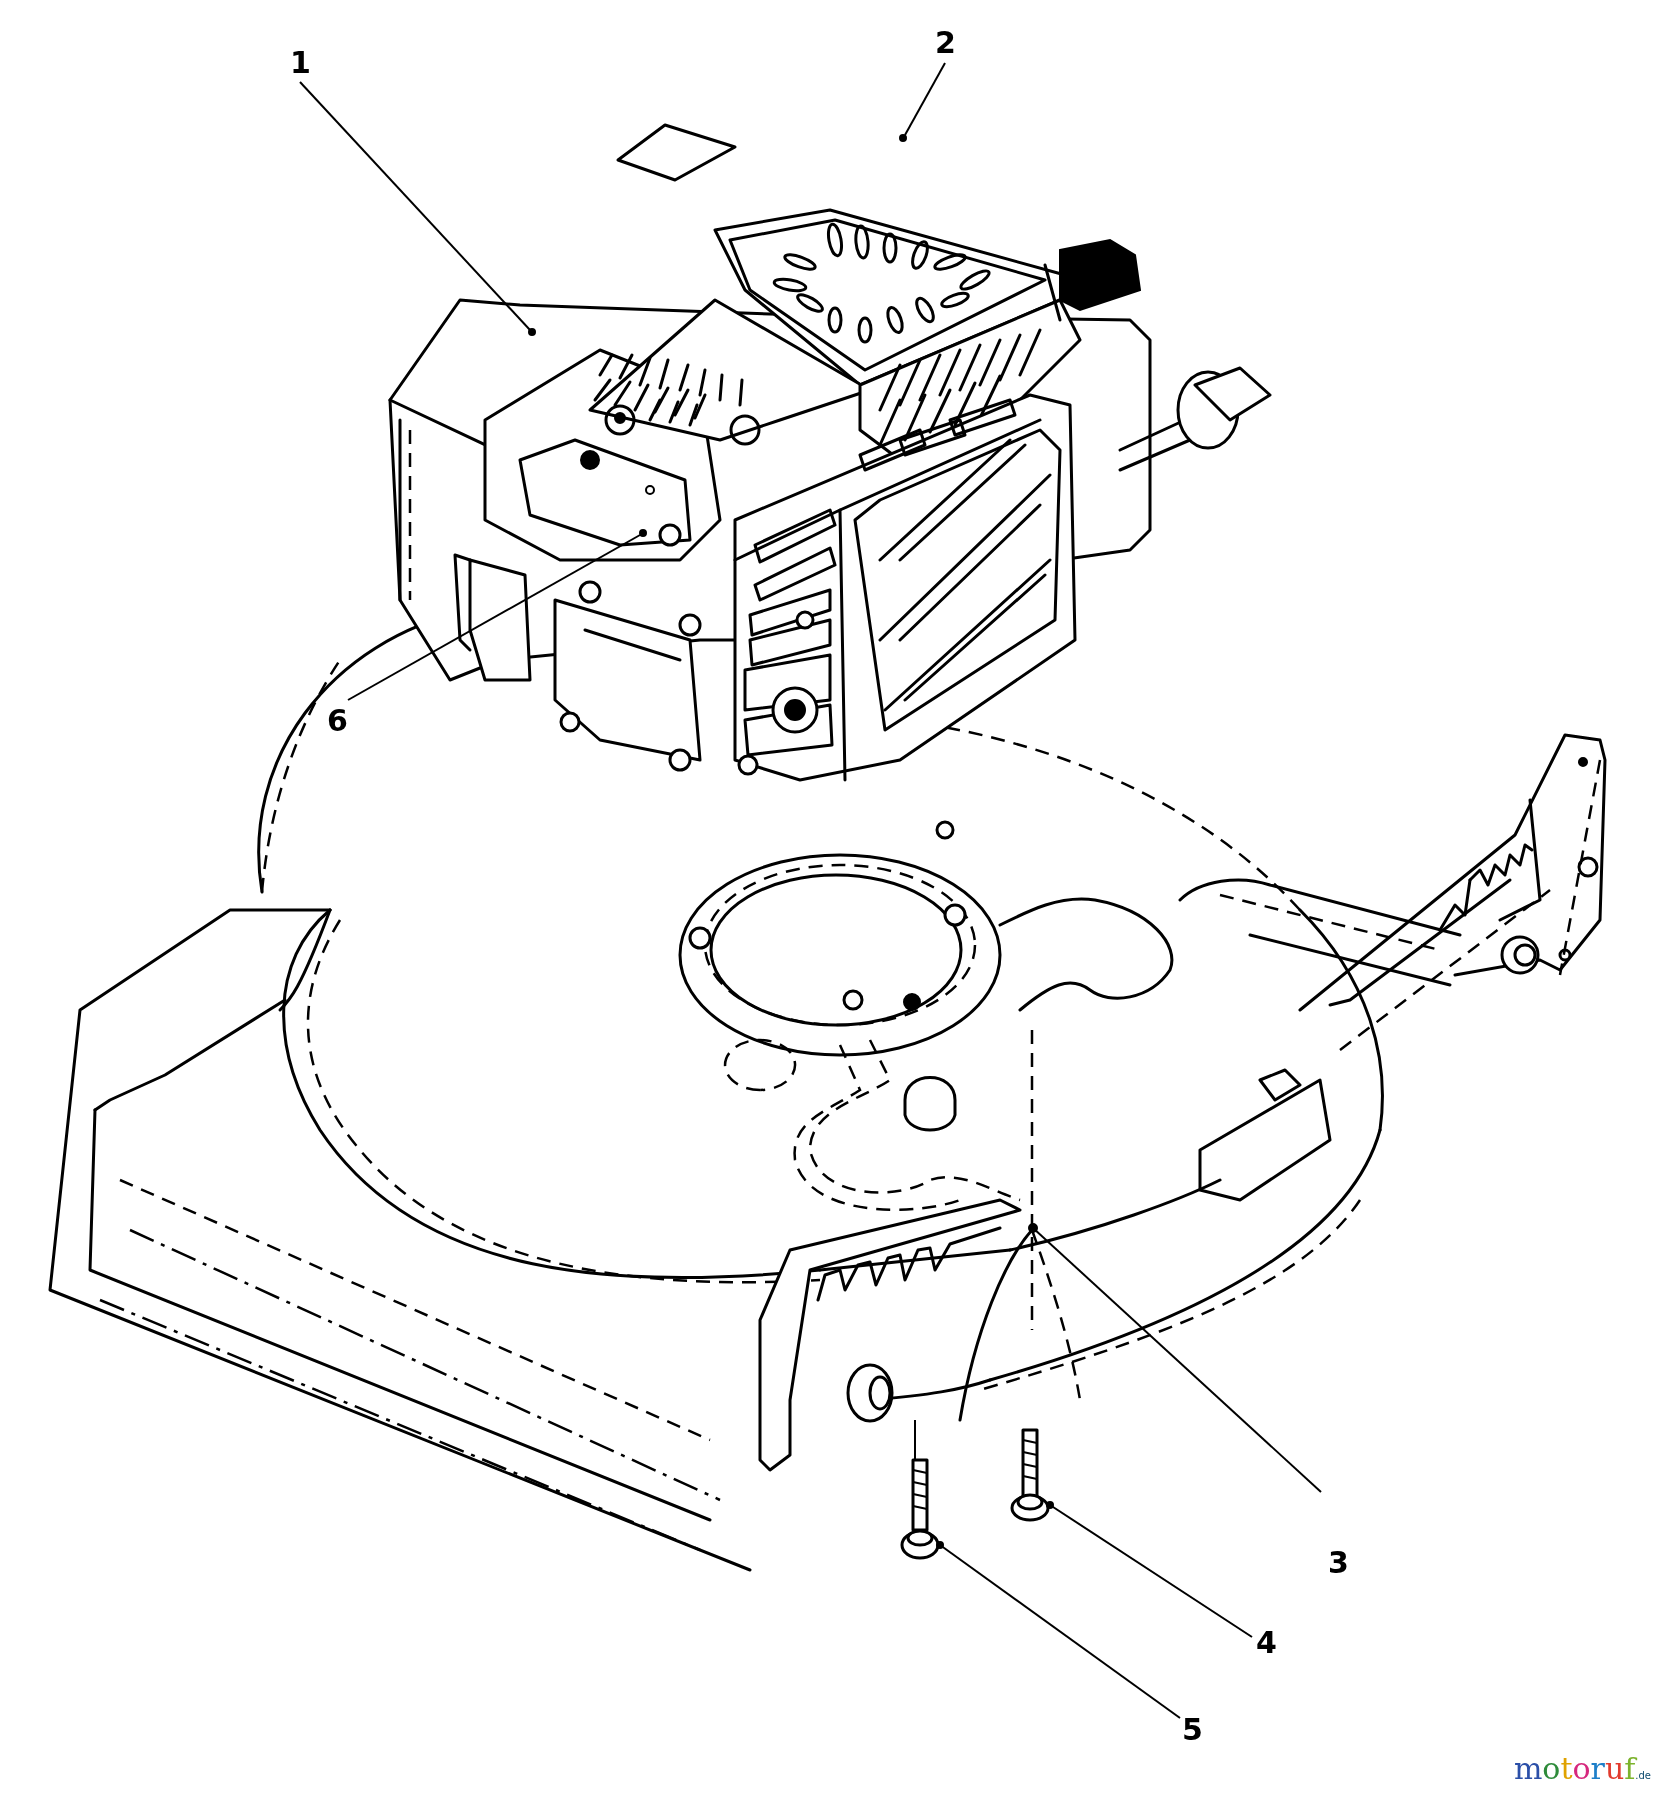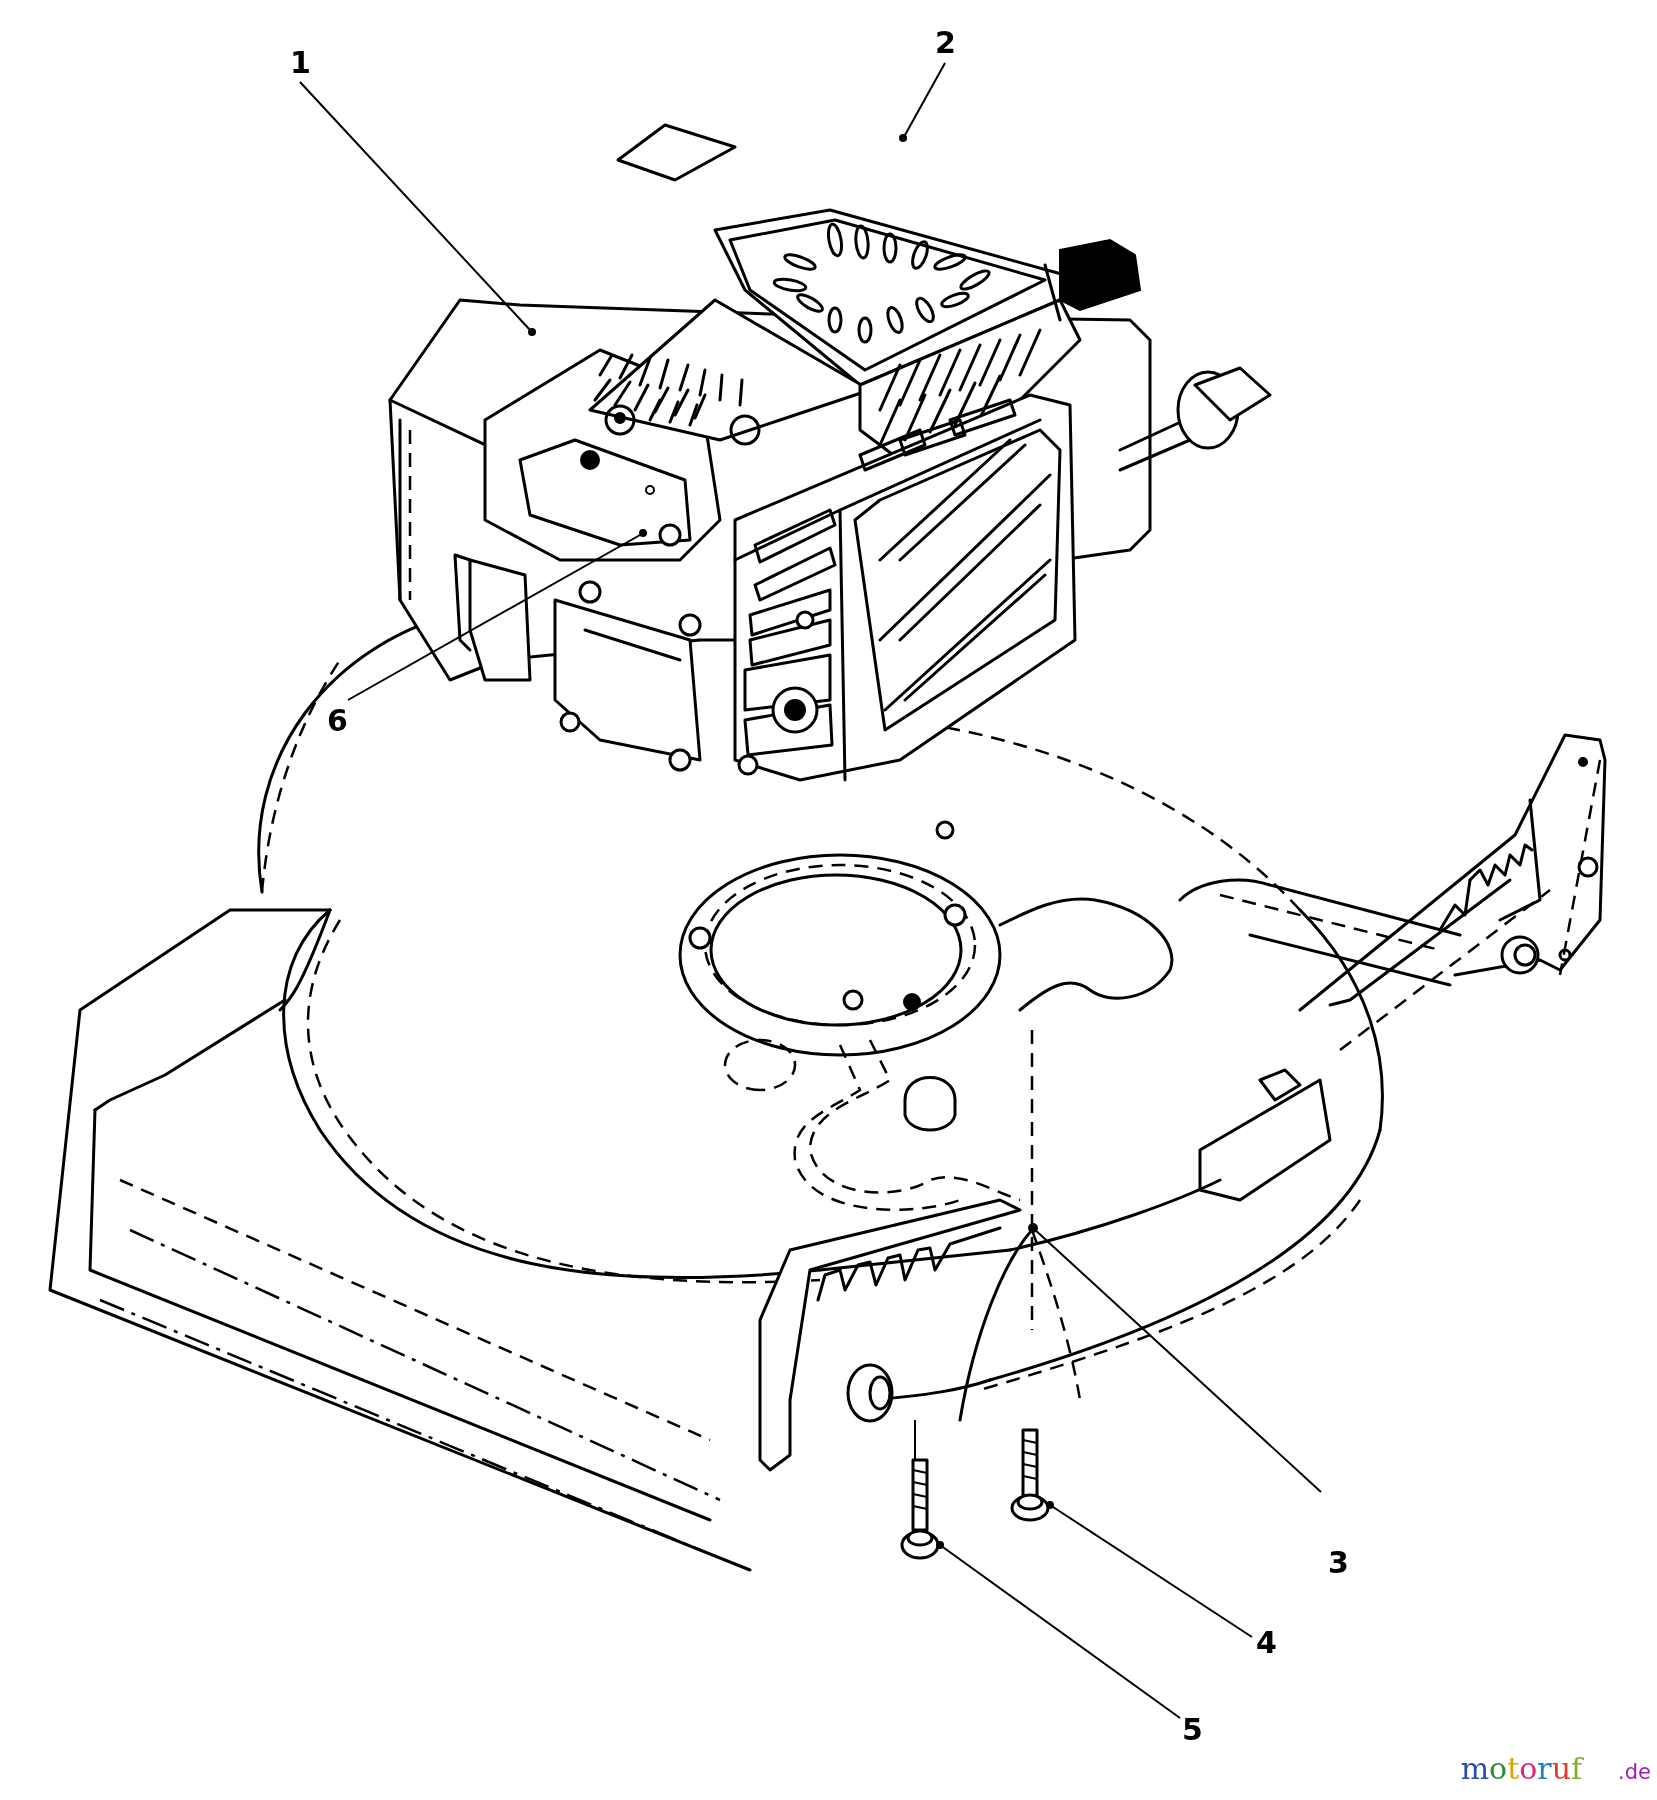--- a/index.html
+++ b/index.html
@@ -1,20 +1,20 @@
 <!DOCTYPE html>
 <html><head>
 <meta charset="utf-8">
 <style>
   html, body { margin: 0; padding: 0; background: #ffffff; }
   body { width: 1657px; height: 1800px; position: relative; overflow: hidden; font-family: "DejaVu Sans", sans-serif; }
   #diagram { position: absolute; left: 0; top: 0; width: 1657px; height: 1800px; }
   .callout-num { position: absolute; font-family: "DejaVu Sans", sans-serif; font-weight: bold; font-size: 30px; color: #000; line-height: 1; }
   .watermark { position: absolute; right: 6px; bottom: 16px; font-family: "DejaVu Serif", serif; font-size: 30px; letter-spacing: 0px; line-height: 1; }
-  .watermark .suffix { font-family: "DejaVu Sans", sans-serif; font-size: 21px; color: #a21caf; margin-left: 36px; }
+  .watermark .suffix { font-family: "DejaVu Sans", sans-serif; font-size: 10px; color: #0c4a6e; }
   svg .s { fill: none; stroke: #000; stroke-width: 3; stroke-linejoin: round; stroke-linecap: round; }
   svg .t { fill: none; stroke: #000; stroke-width: 2; stroke-linecap: round; }
   svg .d { fill: none; stroke: #000; stroke-width: 2.5; stroke-dasharray: 14 9; }
   svg .dd { fill: none; stroke: #000; stroke-width: 2.5; stroke-dasharray: 26 8 4 8; }
   svg .w { fill: #fff; stroke: #000; stroke-width: 3; stroke-linejoin: round; }
   svg .k { fill: #000; stroke: #000; stroke-width: 2; }
   svg .lead { fill: none; stroke: #000; stroke-width: 2; }
 </style>
 </head>
 <body>

